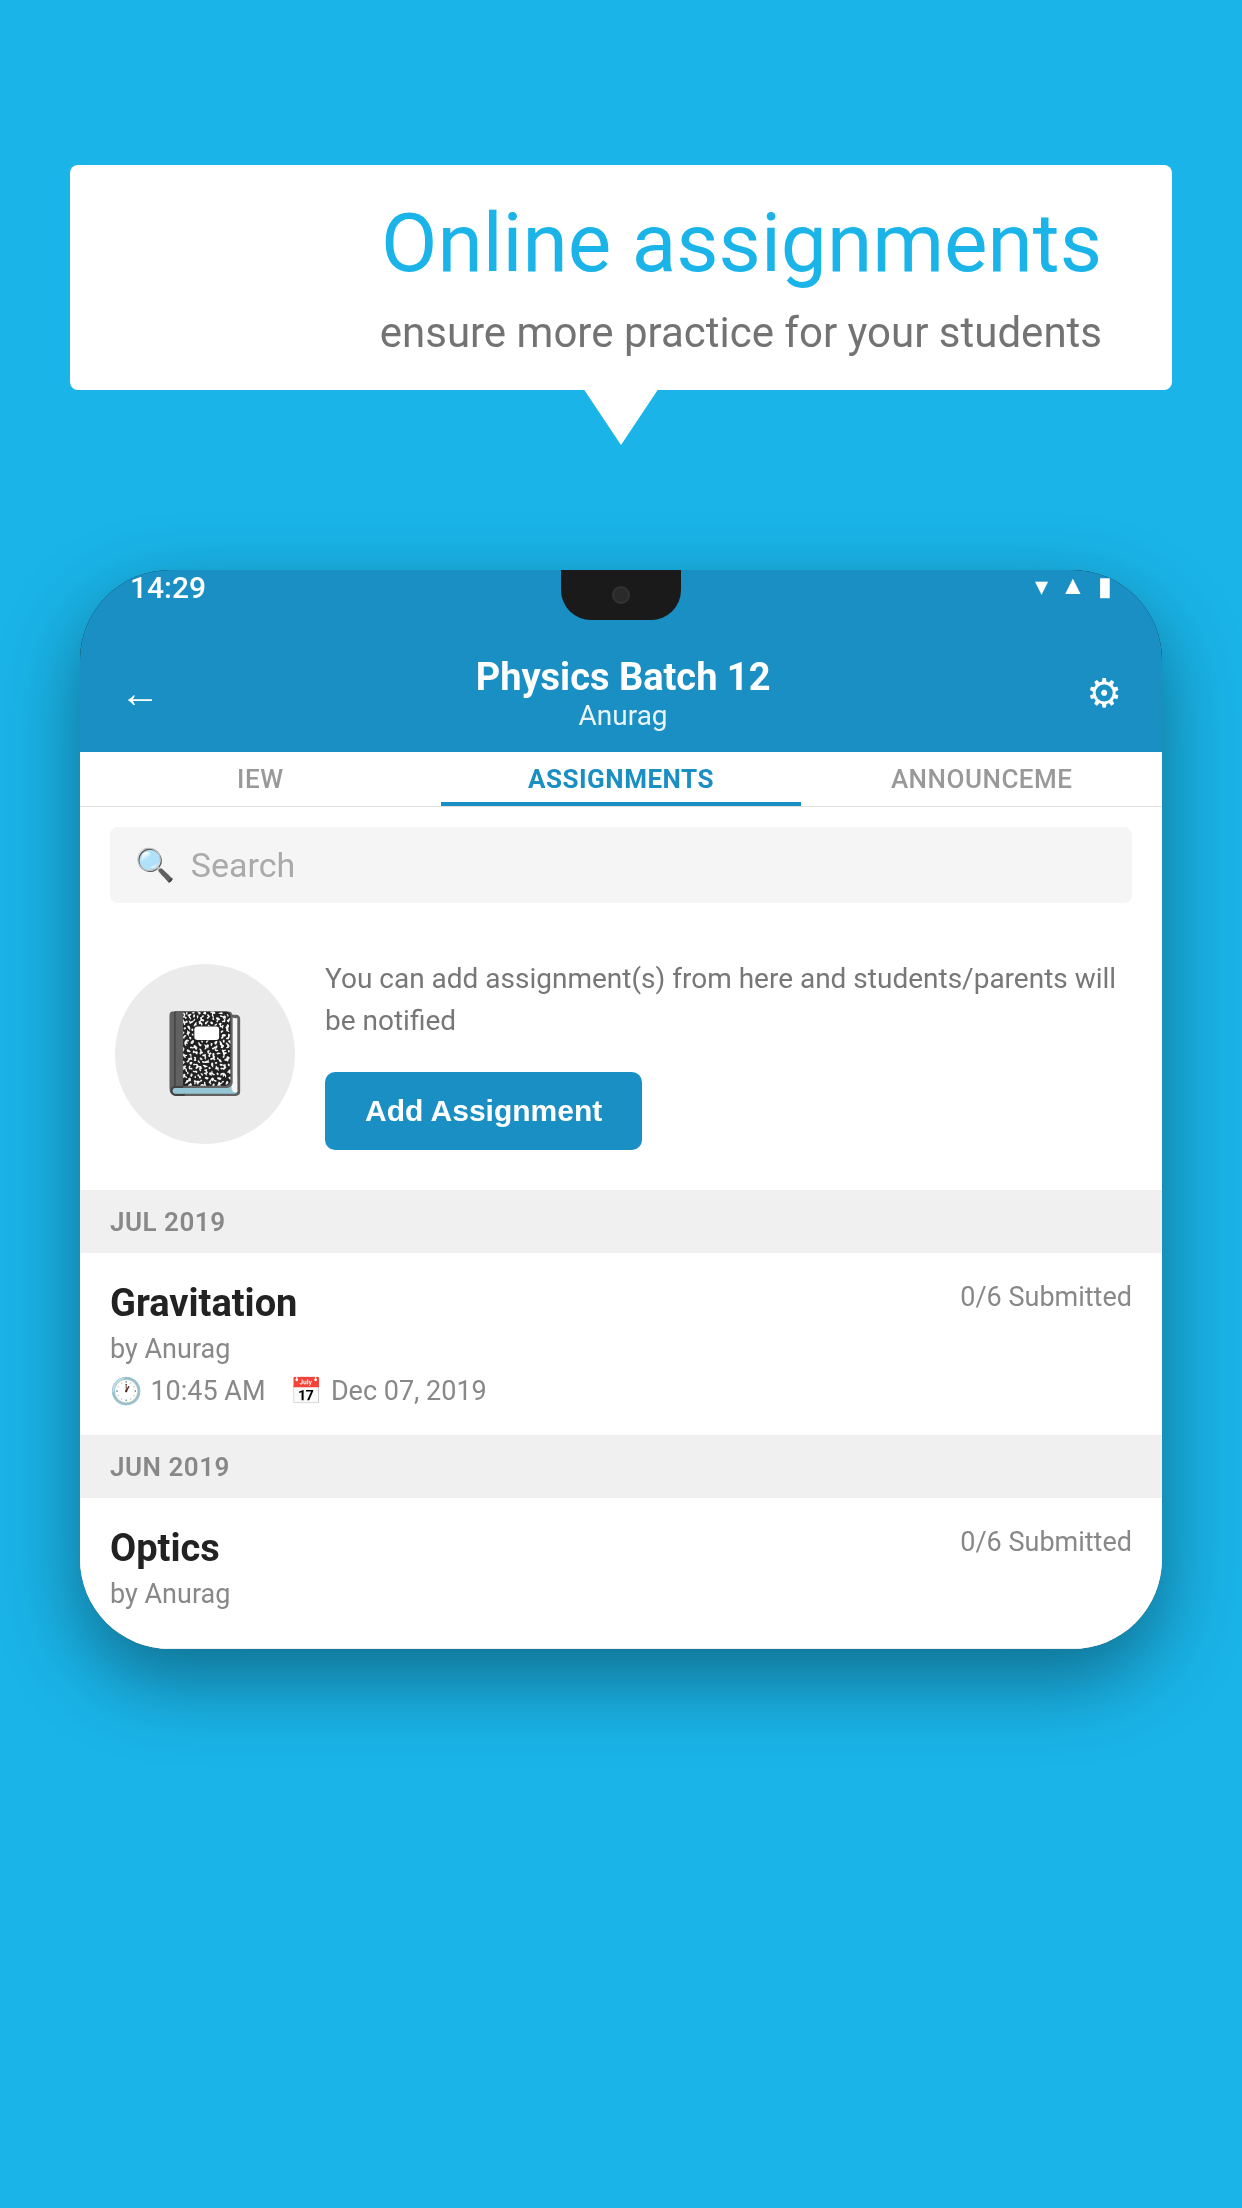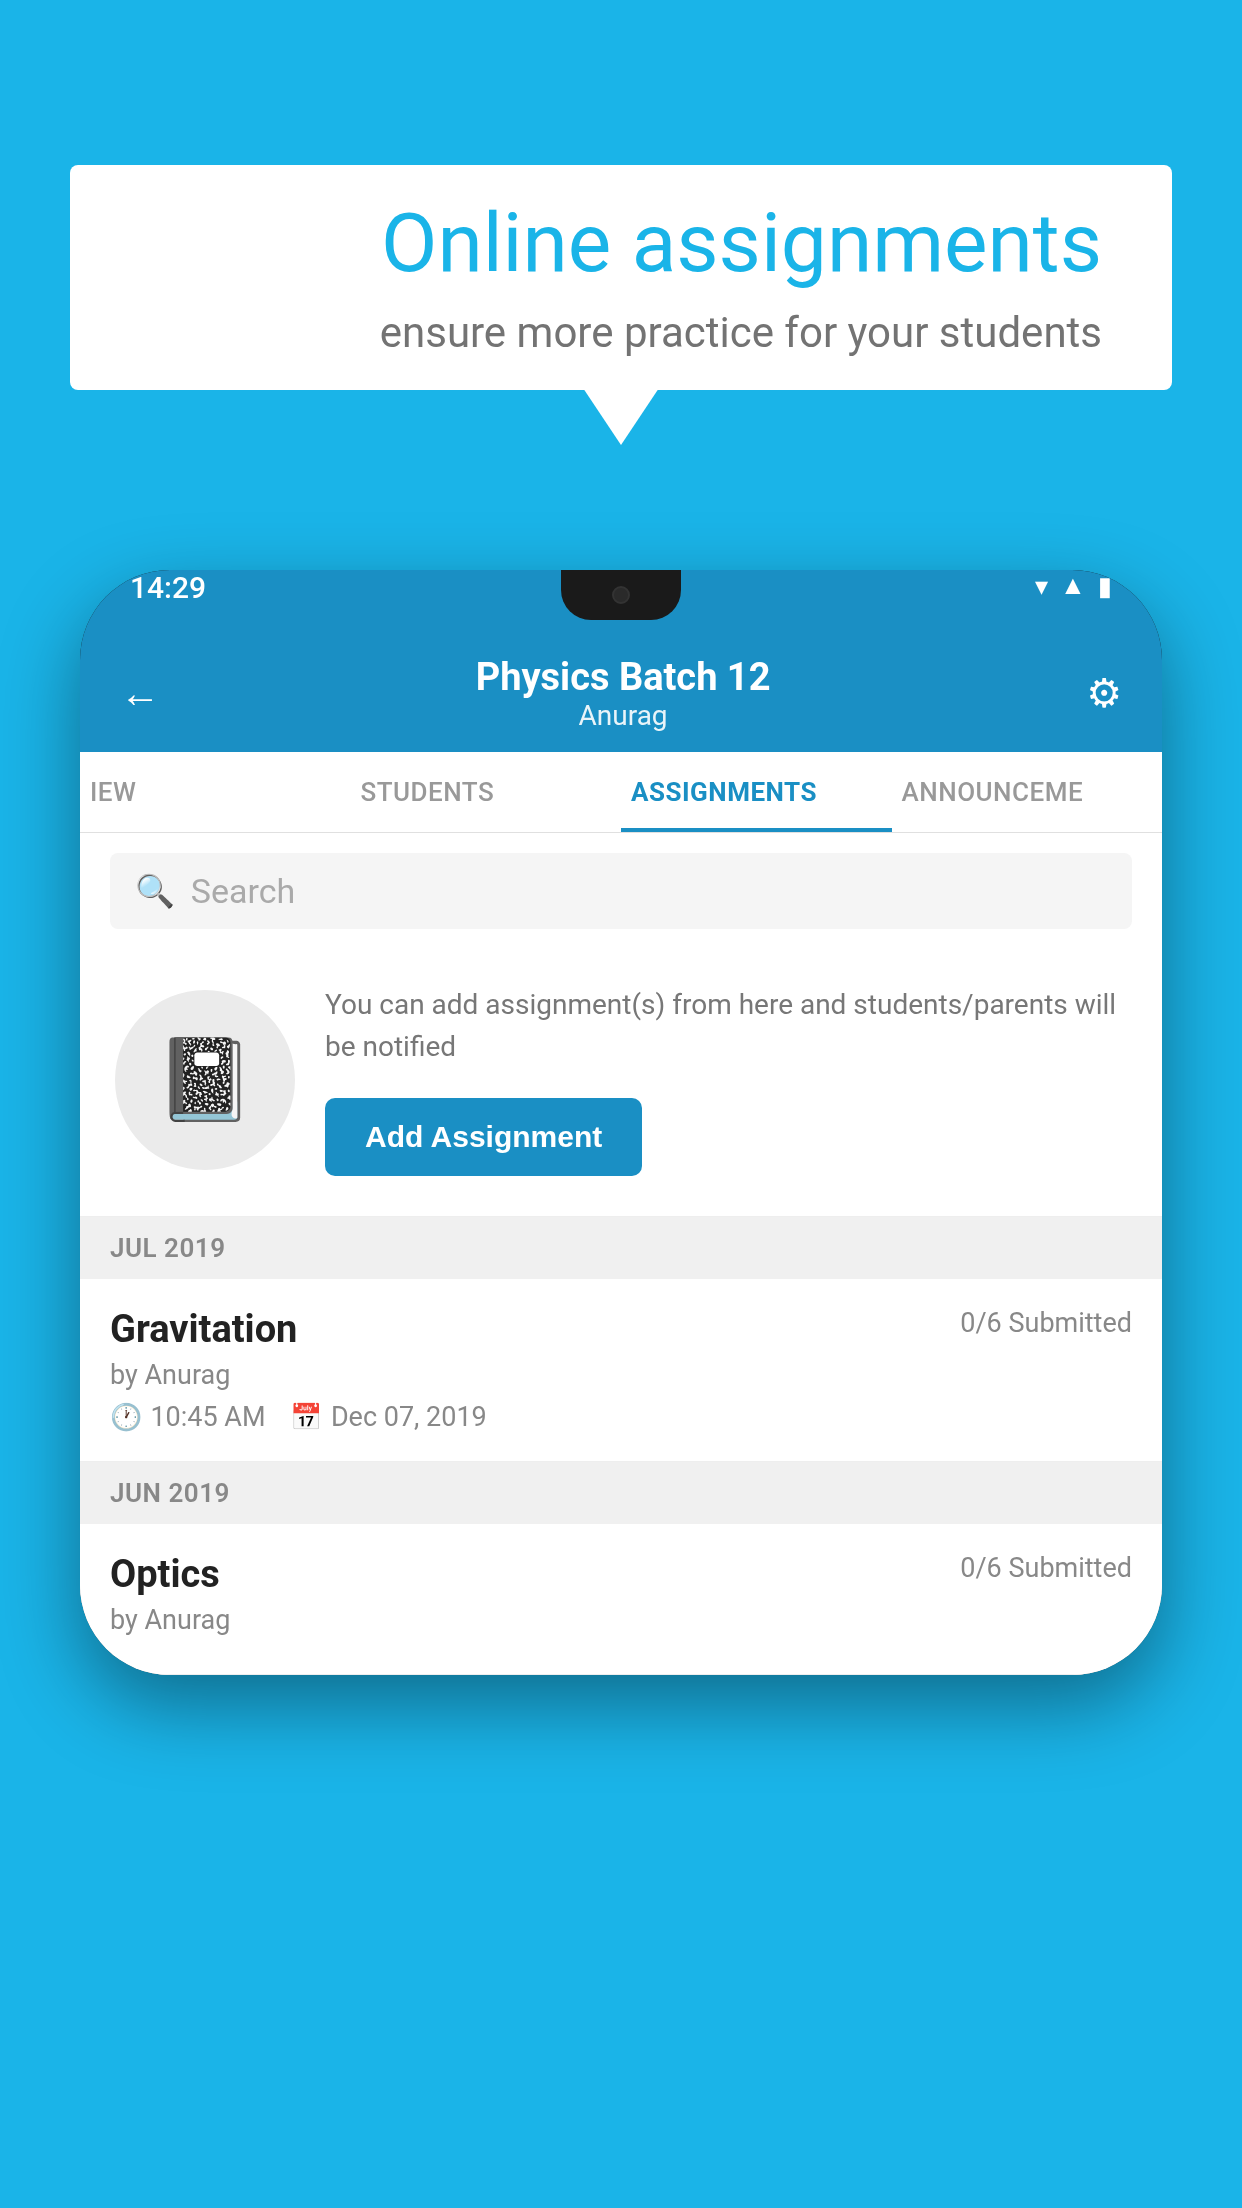--- a/index.html
+++ b/index.html
@@ -164,22 +164,22 @@
     
     .tabs-bar {
       background: white;
       display: flex;
       border-bottom: 1px solid #e0e0e0;
       overflow: hidden;
     }
 
     .tab-item {
       flex: 1;
-      text-align: left;
-      padding: 25px 10px;
+      text-align: center;
+      padding: 12px 10px;
       font-size: 26px;
       color: #999;
       font-weight: 500;
       letter-spacing: 0.5px;
       cursor: pointer;
       position: relative;
       white-space: nowrap;
       overflow: hidden;
       text-overflow: ellipsis;
     }
@@ -369,21 +369,20 @@
       <span class="back-arrow">←</span>
       <div class="header-title-block">
         <div class="header-title">Physics Batch 12</div>
         <div class="header-subtitle">Anurag</div>
       </div>
       <span class="settings-icon">⚙</span>
     </div>
 
     <div class="tabs-bar">
       <div class="tab-item">IEW</div>
-      <div class="tab-item">STUDENTS</div>
       <div class="tab-item active">ASSIGNMENTS</div>
       <div class="tab-item">ANNOUNCEME</div>
     </div>
 
     <div class="phone-content">
 
       <div class="search-container">
         <div class="search-input-wrapper">
           <span class="search-icon-wrap">🔍</span>
           <span class="search-input-text">Search</span>

